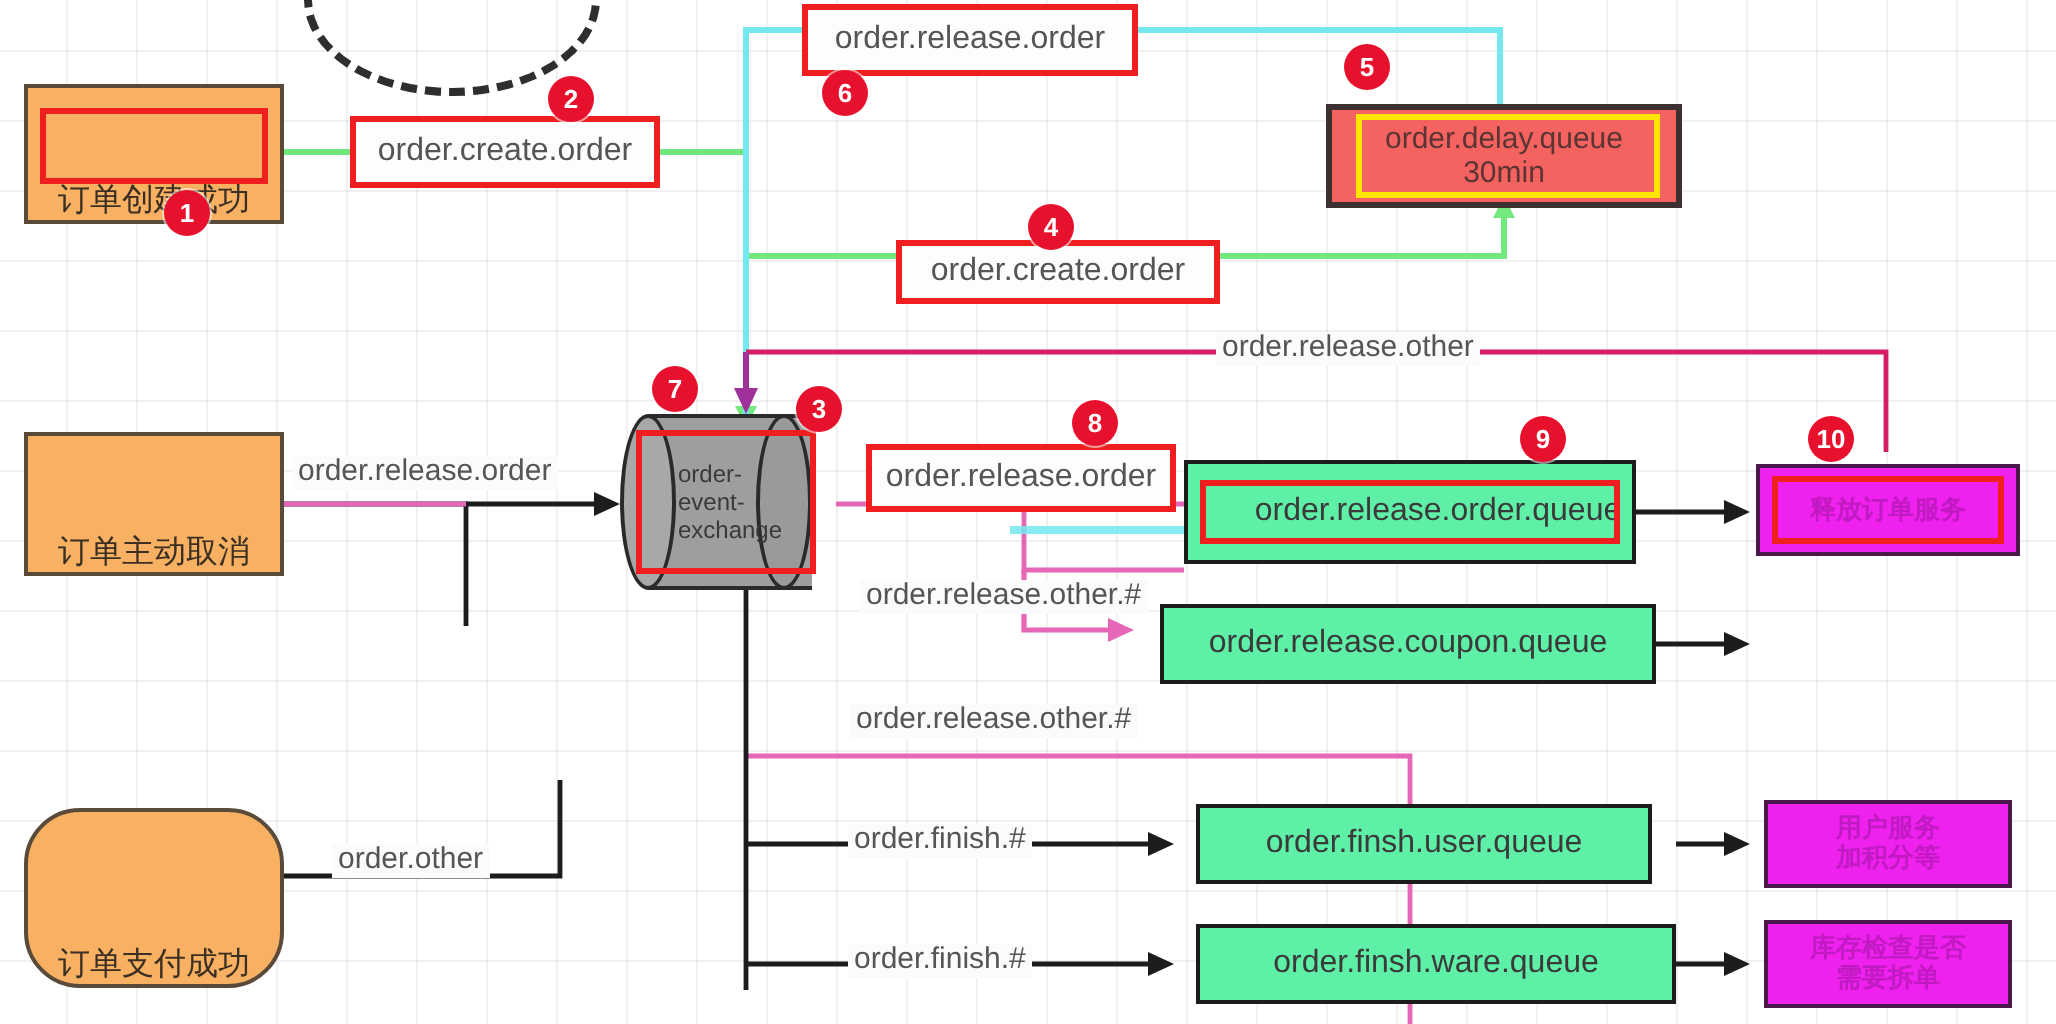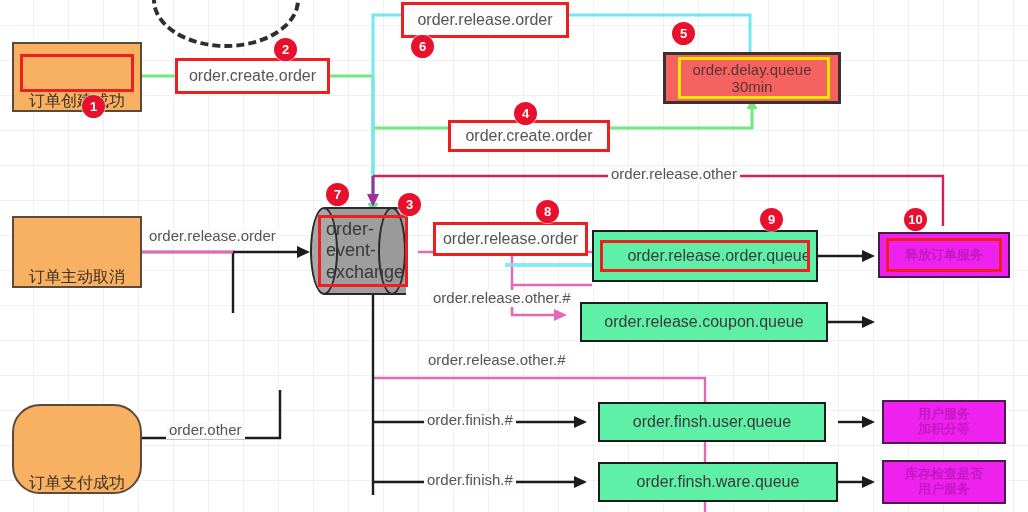--- a/index.html
+++ b/index.html
@@ -69,21 +69,21 @@
     position: absolute; top: 0; height: 100%; width: 28px;
     background: #a8a8a8;
     border: 2px solid #2a2a2a;
     border-radius: 50%;
   }
   .cyl-cap.left { left: 0; }
   .cyl-cap.right { left: 68px; background: #9a9a9a; }
   .cyl-label {
     position: absolute; left: 14px; top: 0; width: 82px; height: 100%;
     display: flex; align-items: center; justify-content: center;
-    font-size: 18px; color: #3a3a3a; line-height: 1.18; white-space: pre-line;
+    font-size: 12px; color: #3a3a3a; line-height: 1.18; white-space: pre-line;
     z-index: 3;
   }
   .edge-label {
     position: absolute;
     background: #fbfbfb;
     color: #555;
     font-size: 15px;
     white-space: nowrap;
     padding: 0 3px;
     line-height: 1.1;
@@ -247,21 +247,21 @@
   <div class="marker" style="left:904px; top:208px;">10</div>
 
 
   <div class="node magenta" style="left:882px; top:400px; width:124px; height:44px;">
     <span>用户服务
 加积分等</span>
   </div>
 
   <div class="node magenta" style="left:882px; top:460px; width:124px; height:44px;">
     <span>库存检查是否
-用户服务</span>
+需要拆单</span>
   </div>
 
   <div class="hl-label" style="left:175px; top:58px; width:155px; height:36px;">order.create.order</div>
   <div class="marker" style="left:274px; top:38px;">2</div>
 
   <div class="hl-label" style="left:401px; top:2px; width:168px; height:36px;">order.release.order</div>
   <div class="marker" style="left:411px; top:35px;">6</div>
 
   <div class="hl-label" style="left:448px; top:120px; width:162px; height:32px;">order.create.order</div>
   <div class="marker" style="left:514px; top:102px;">4</div>

